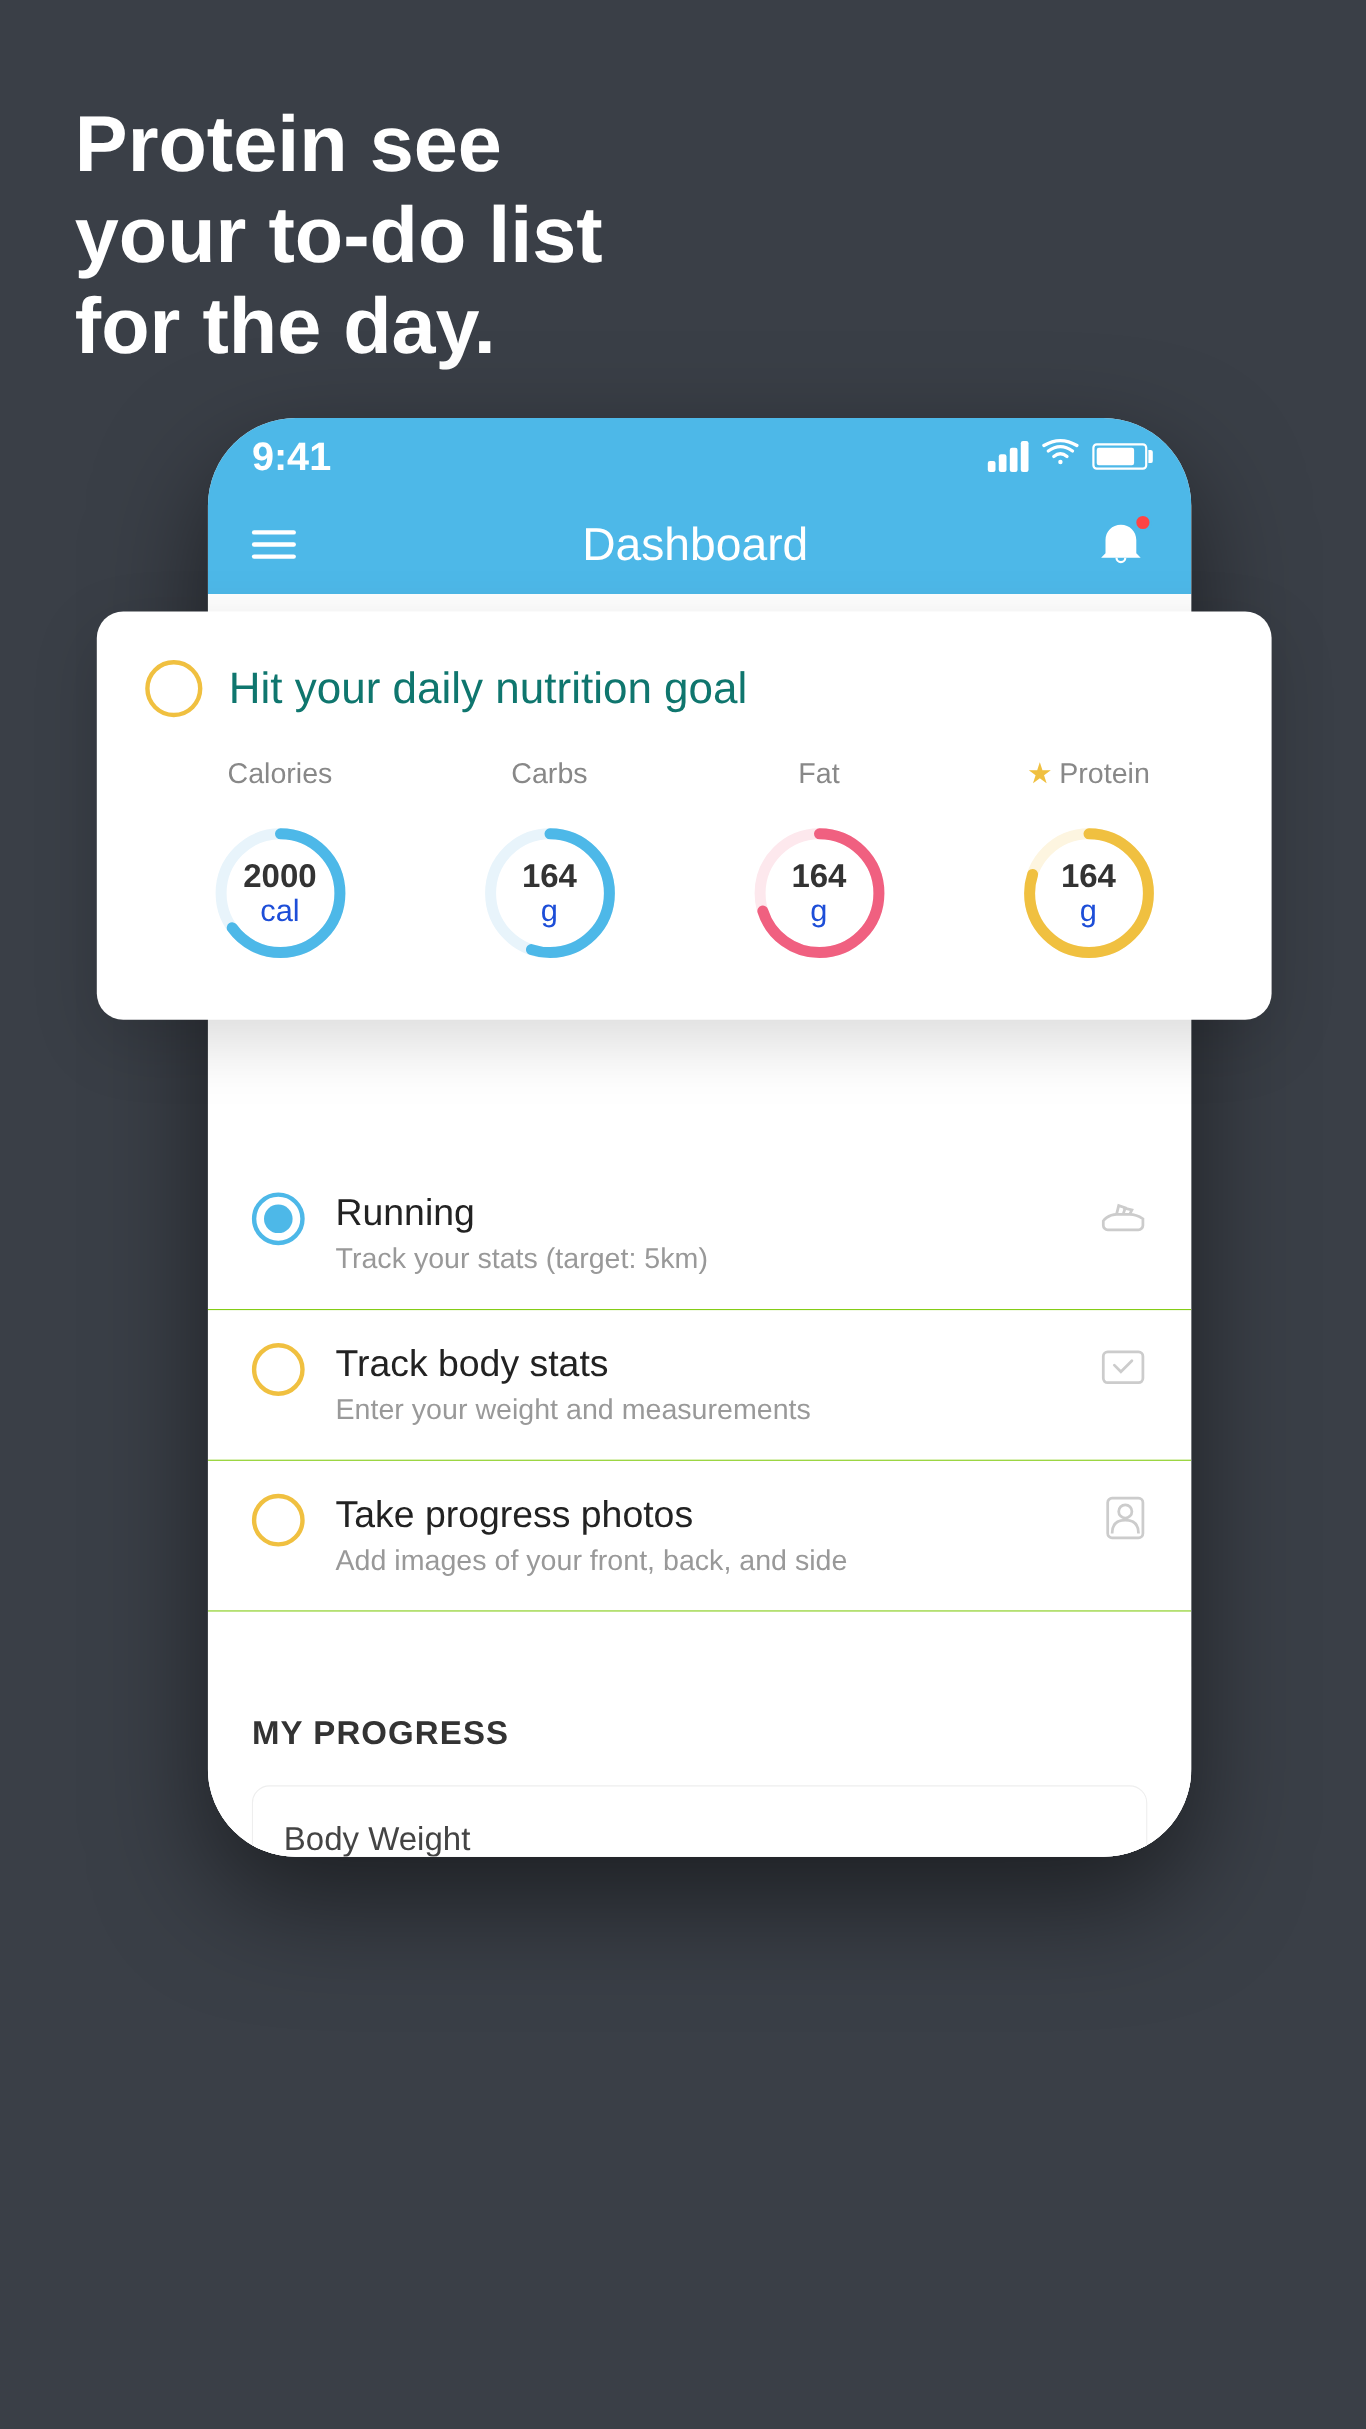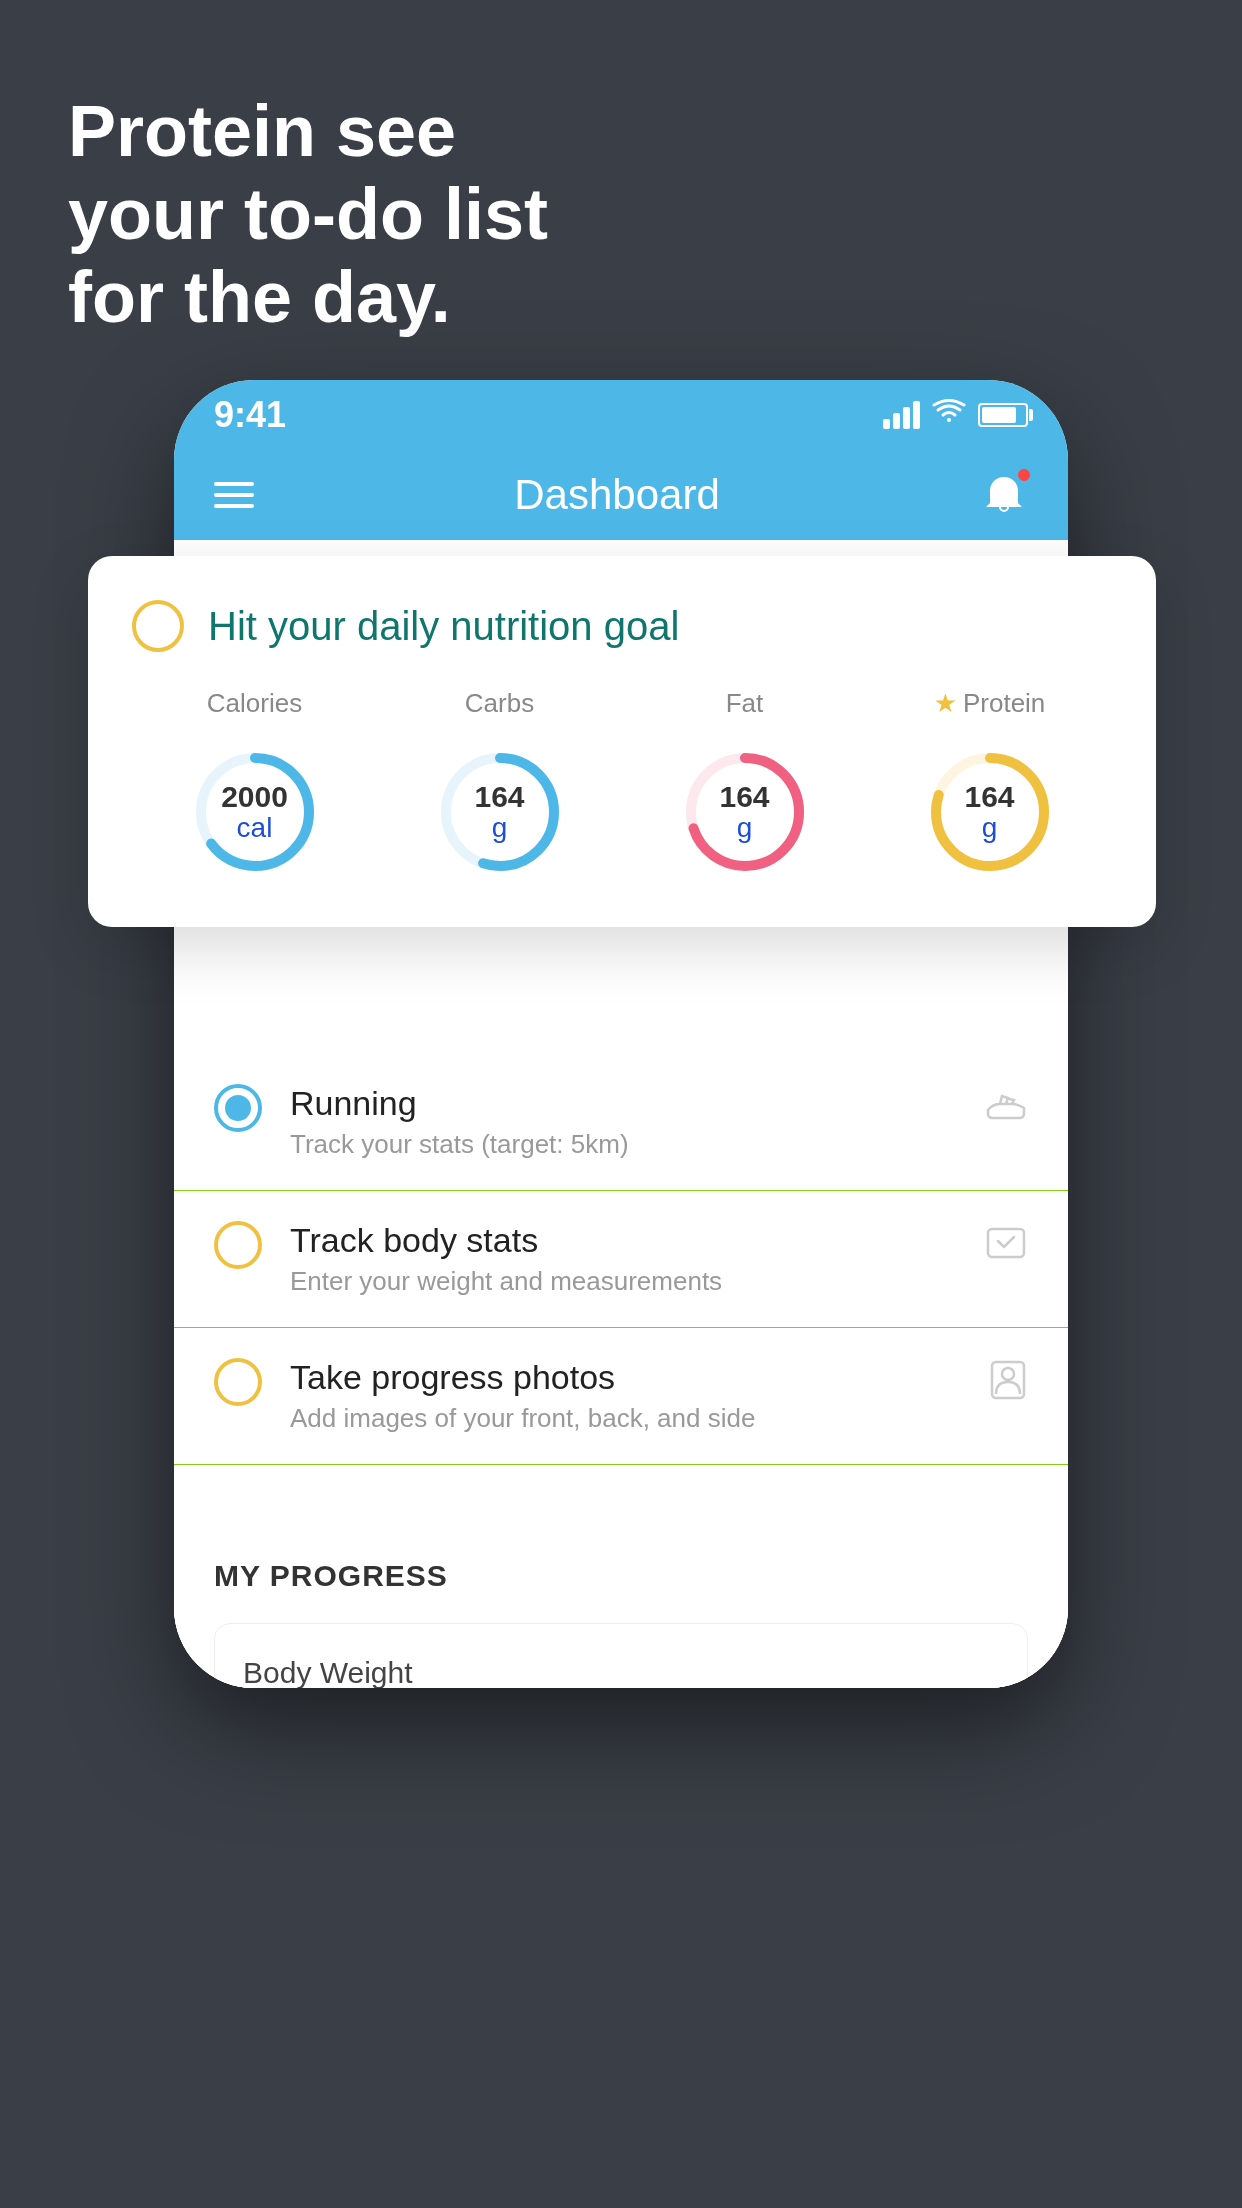--- a/index.html
+++ b/index.html
@@ -23,21 +23,21 @@
       font-size: 72px;
       font-weight: 800;
       line-height: 1.15;
       z-index: 1;
     }
 
     
     .phone-frame {
       position: absolute;
       top: 380px;
-      left: 174px;
+      left: 189px;
       width: 894px;
       height: 1308px;
       background: #f2f2f2;
       border-radius: 80px;
       overflow: hidden;
       box-shadow: 0 40px 100px rgba(0,0,0,0.5);
       z-index: 2;
     }
 
     

